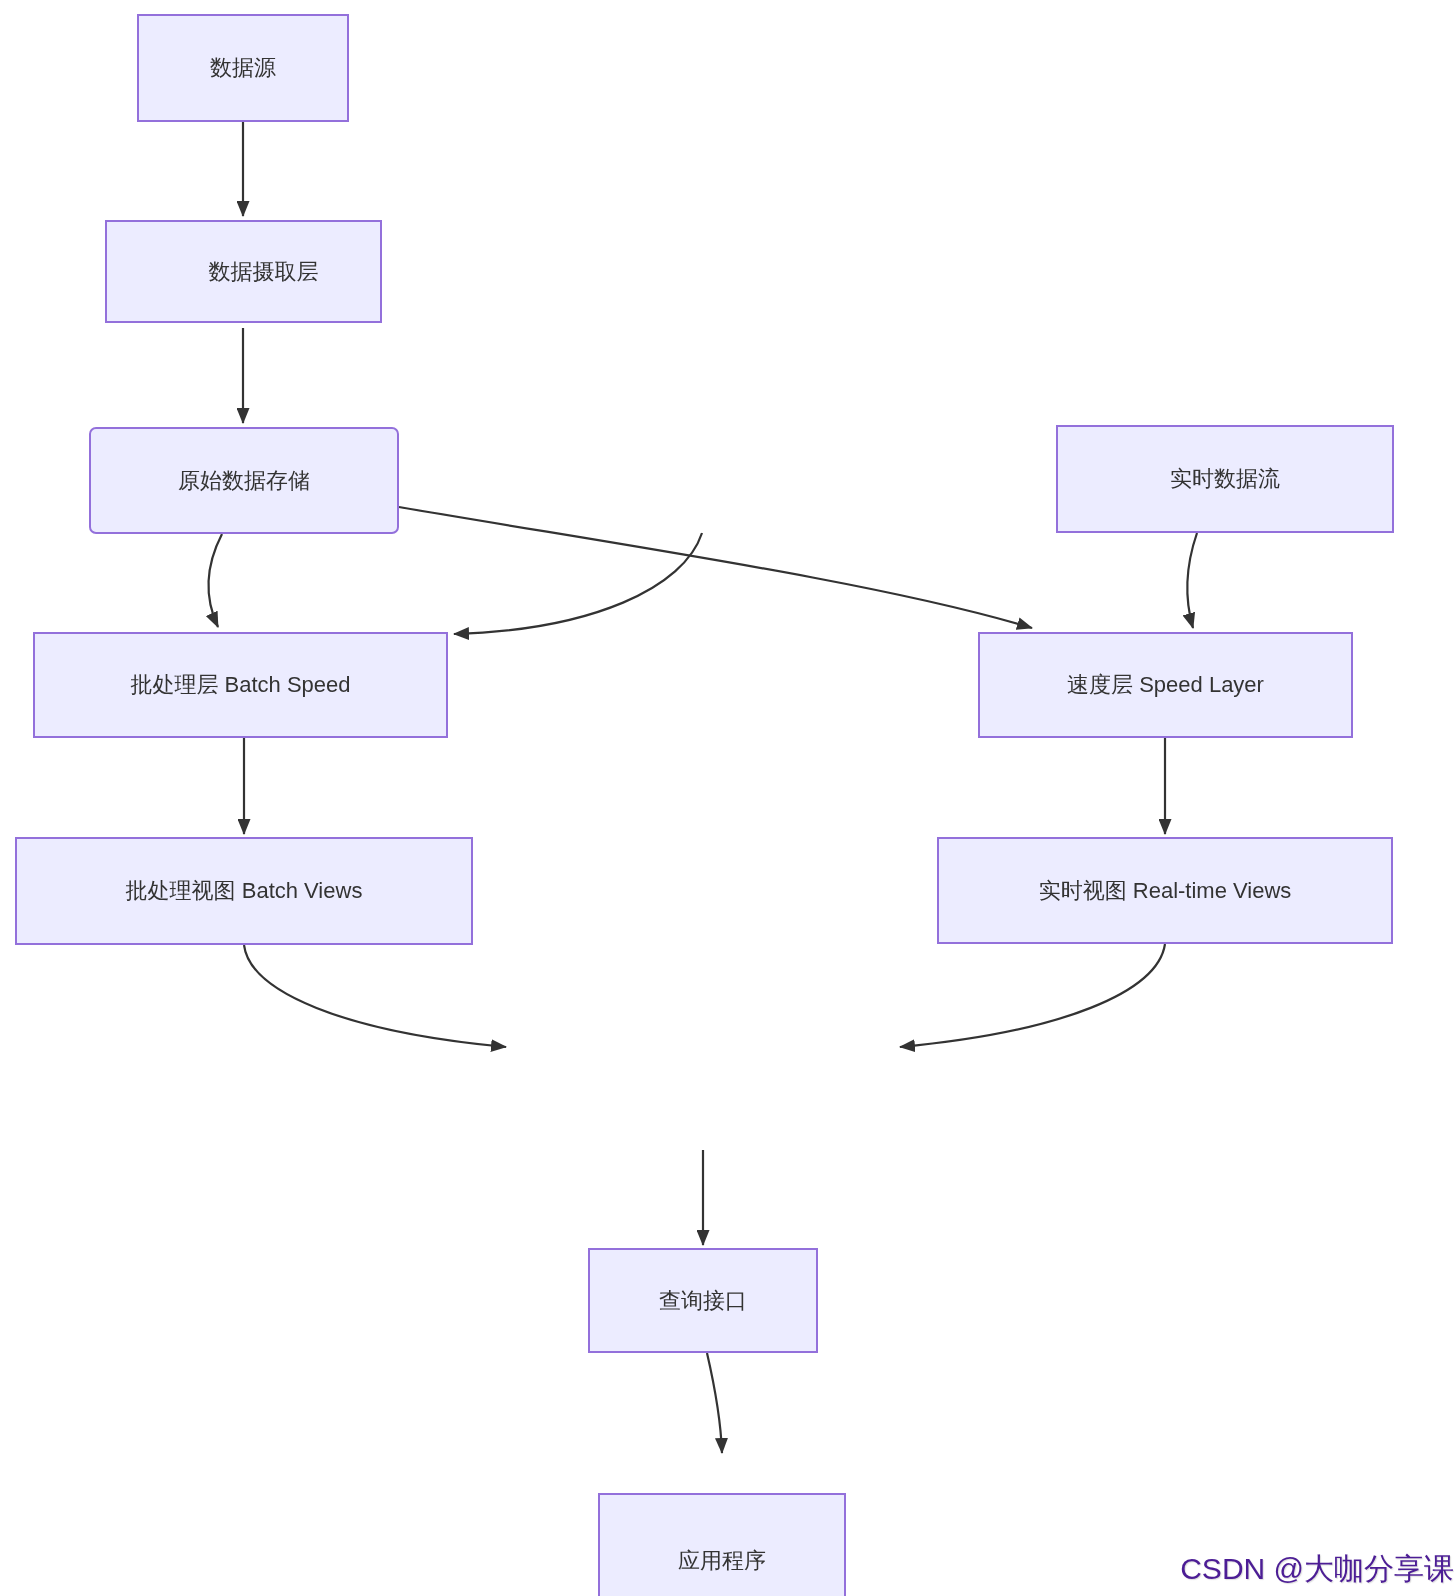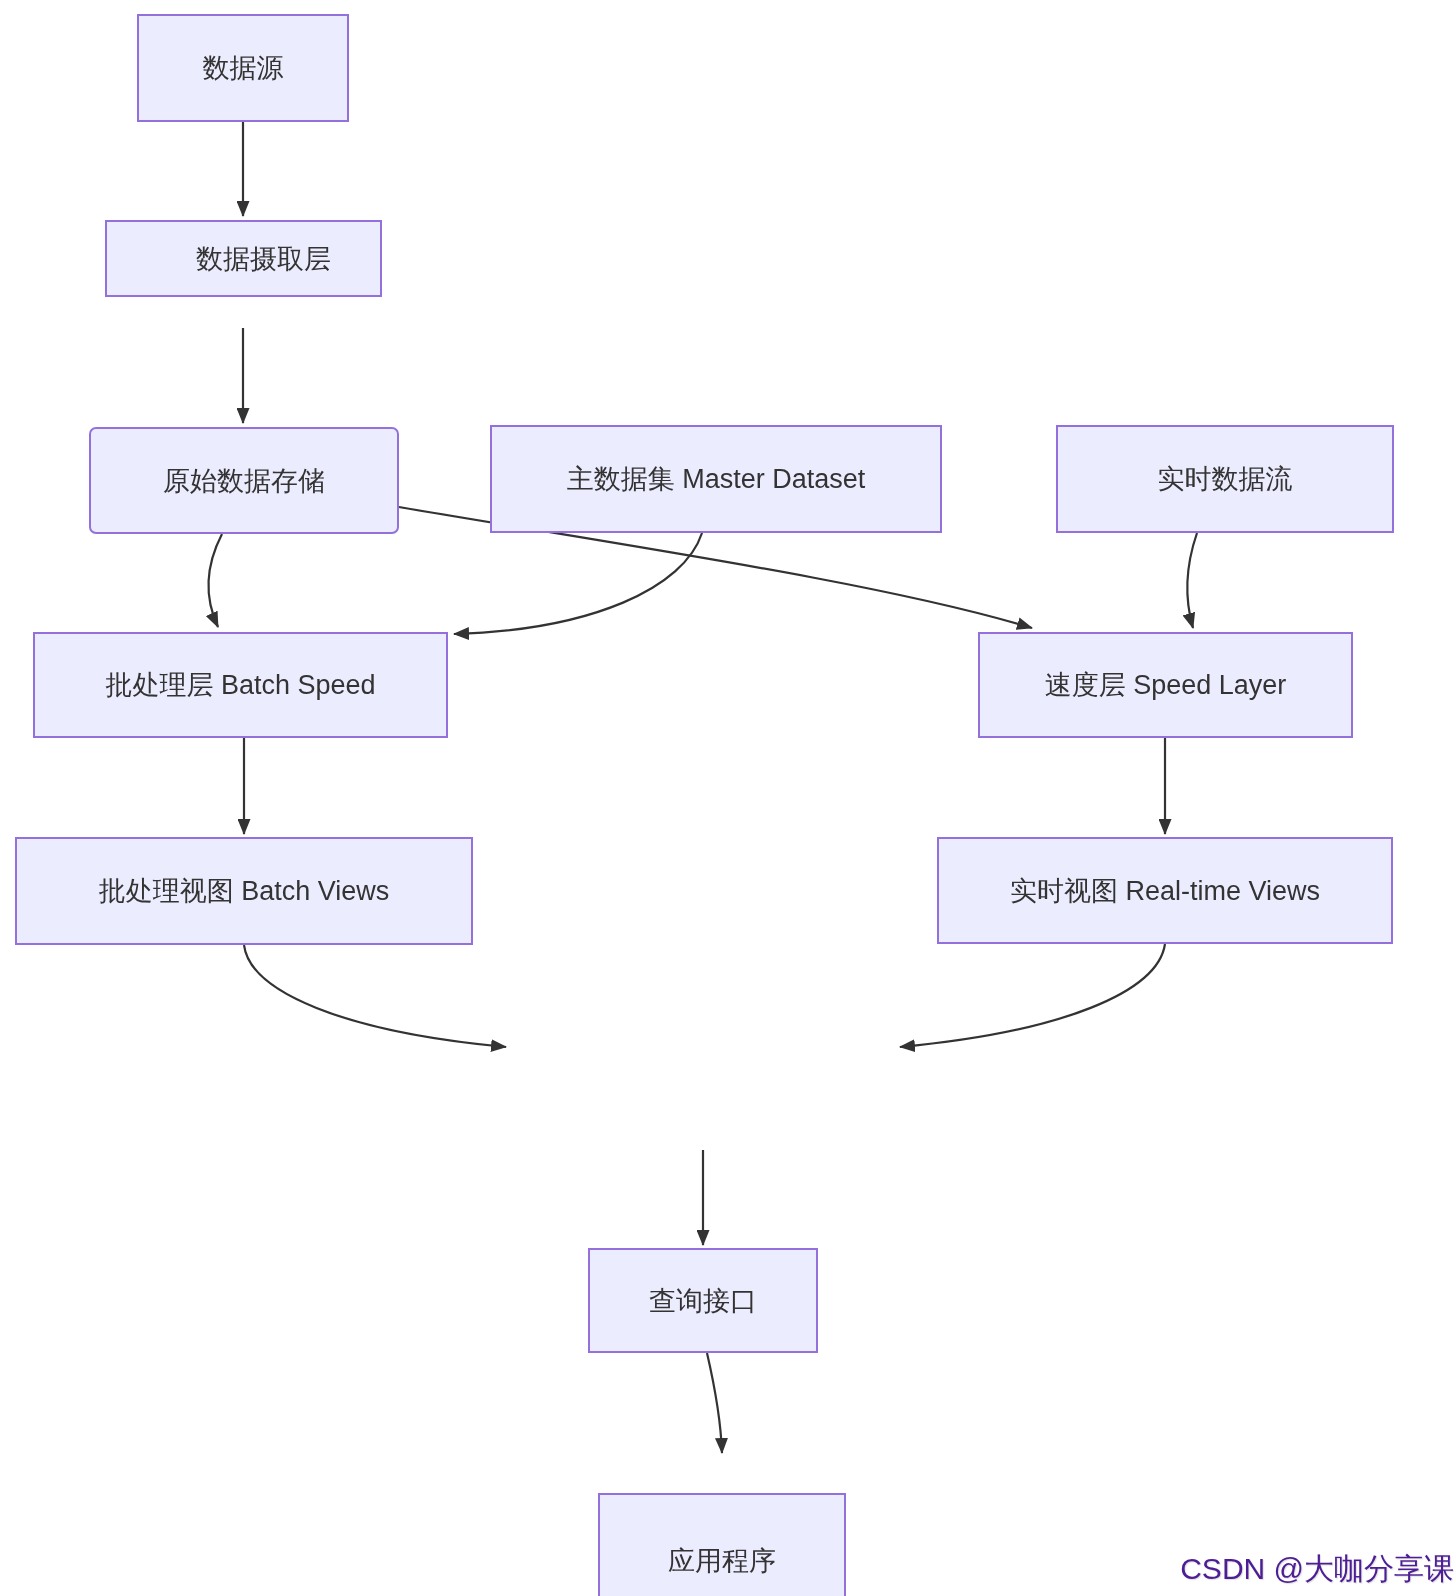--- a/index.html
+++ b/index.html
@@ -26,21 +26,21 @@
     stroke: #333333;
     stroke-width: 2.2;
     fill: none;
   }
   .node {
     position: absolute;
     box-sizing: border-box;
     background: #ECECFF;
     border: 2.5px solid #9370DB;
     color: #333333;
-    font-size: 27px;
+    font-size: 22px;
     display: flex;
     align-items: center;
     justify-content: center;
     text-align: center;
     white-space: nowrap;
   }
   .watermark {
     position: absolute;
     top: 1549px;
     right: 0;
@@ -69,23 +69,22 @@
     <path class="edge" marker-end="url(#arrow)" d="M 1197 533 C 1186 565 1184 597 1193 628"></path>
     <path class="edge" marker-end="url(#arrow)" d="M 244 738 L 244 834"></path>
     <path class="edge" marker-end="url(#arrow)" d="M 1165 738 L 1165 834"></path>
     <path class="edge" marker-end="url(#arrow)" d="M 244 945 C 250 992 344 1032 506 1047"></path>
     <path class="edge" marker-end="url(#arrow)" d="M 1165 944 C 1158 992 1062 1032 900 1047"></path>
     <path class="edge" marker-end="url(#arrow)" d="M 703 1150 L 703 1245"></path>
     <path class="edge" marker-end="url(#arrow)" d="M 707 1353 C 716 1392 721 1424 722 1453"></path>
   </svg>
 
   <div class="node" style="left:137px;  top:14px;   width:212px; height:108px;">数据源</div>
-  <div class="node" style="left:105px;  top:220px;  width:277px; height:77px;padding-left:40px;">数据摄取层</div>
+  <div class="node" style="left:105px;  top:220px;  width:277px; height:103px;padding-left:40px;">数据摄取层</div>
   <div class="node" style="left:89px;   top:427px;  width:310px; height:107px;border-radius:7px;">原始数据存储</div>
-  <div class="node" style="left:490px;  top:425px;  width:452px; height:108px;">主数据集 Master Dataset</div>
   <div class="node" style="left:1056px; top:425px;  width:338px; height:108px;">实时数据流</div>
   <div class="node" style="left:33px;   top:632px;  width:415px; height:106px;">批处理层 Batch Speed</div>
   <div class="node" style="left:978px;  top:632px;  width:375px; height:106px;">速度层 Speed Layer</div>
   <div class="node" style="left:15px;   top:837px;  width:458px; height:108px;">批处理视图 Batch Views</div>
   <div class="node" style="left:937px;  top:837px;  width:456px; height:107px;">实时视图 Real-time Views</div>
   <div class="node" style="left:588px;  top:1248px; width:230px; height:105px;font-family:Liberation Serif, serif;">查询接口</div>
   <div class="node" style="left:598px;  top:1493px; width:248px; height:136px;">应用程序</div>
 
   <div class="watermark">CSDN @大咖分享课</div>
 

